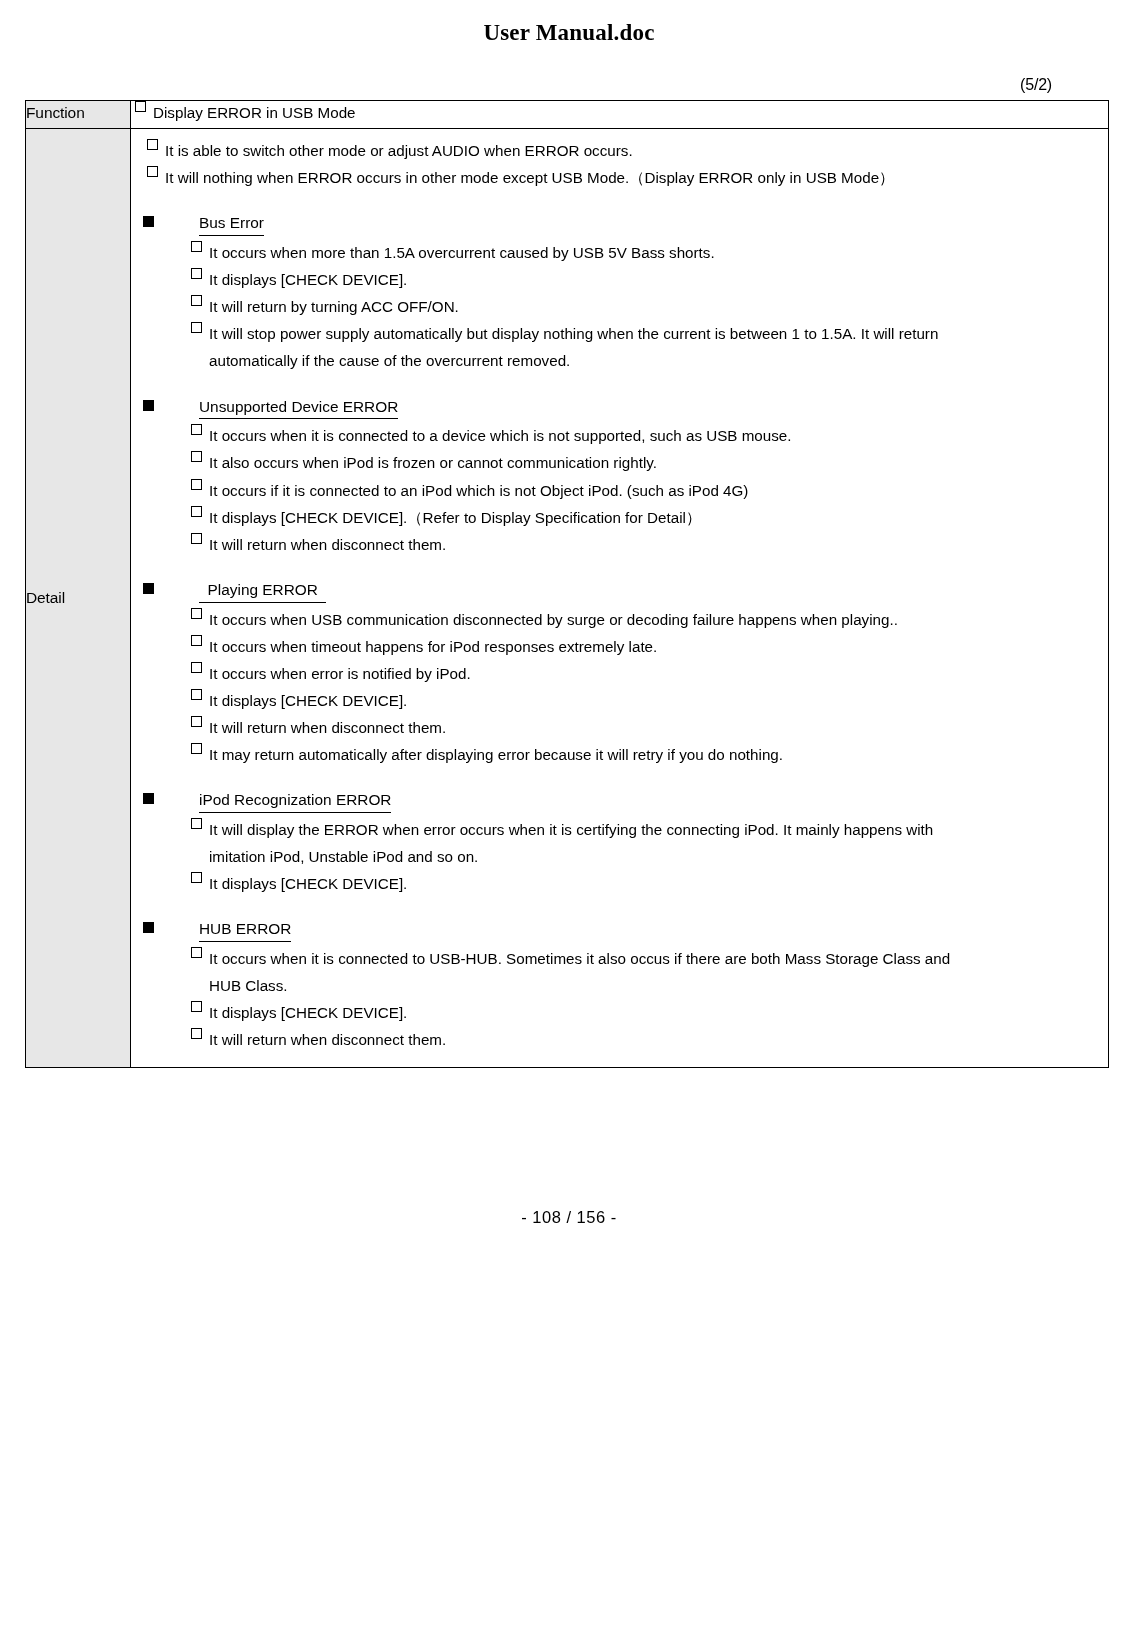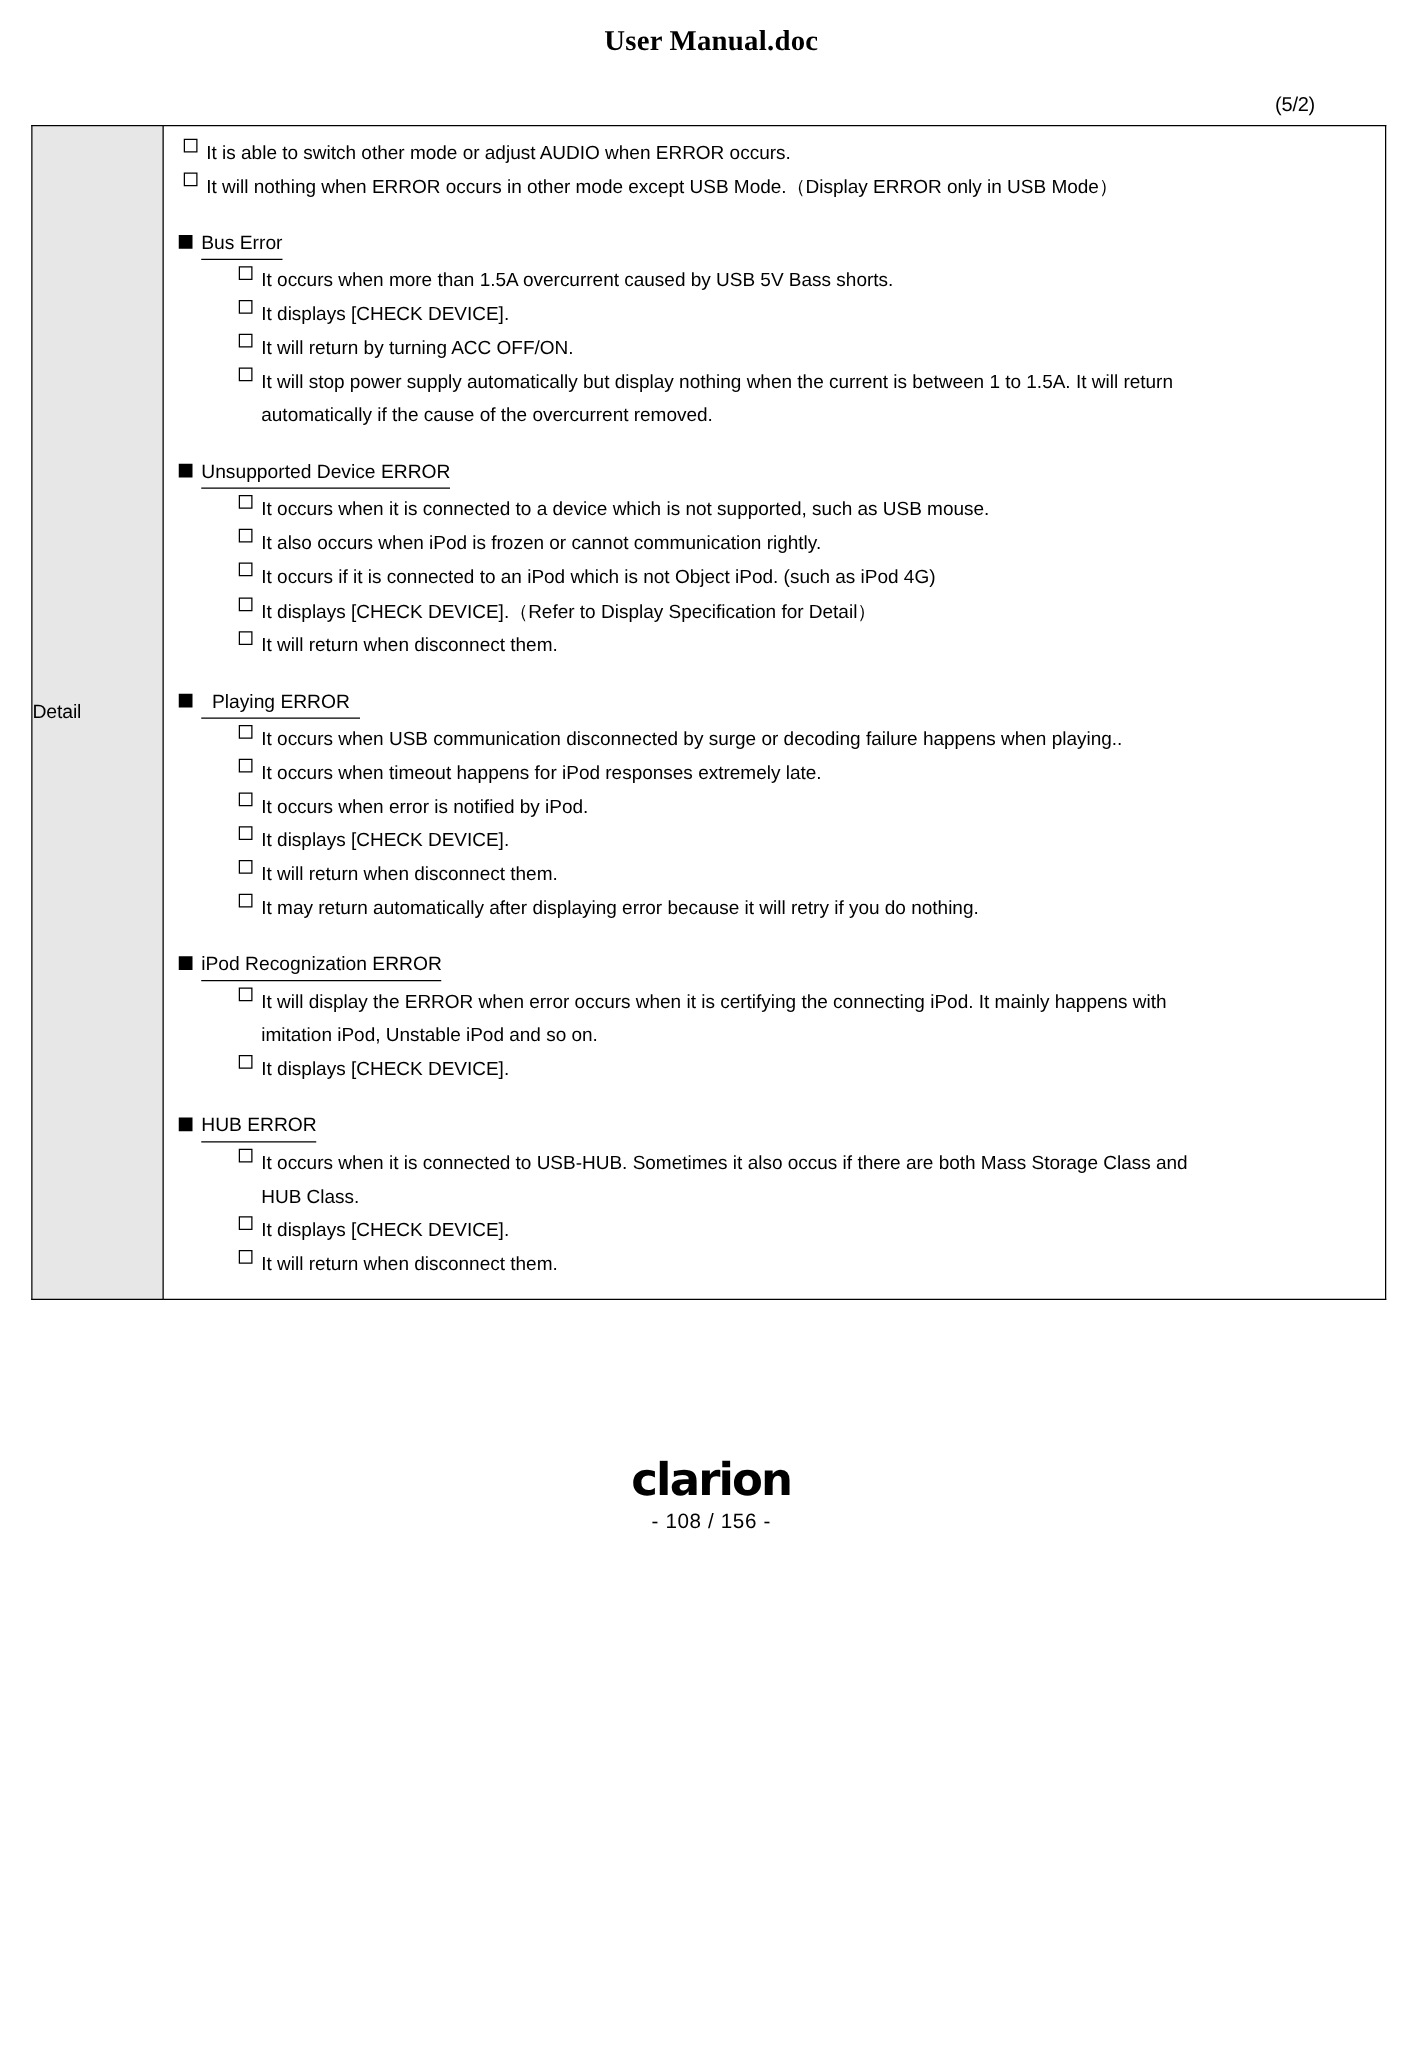--- a/index.html
+++ b/index.html
@@ -143,20 +143,21 @@
   .line .txt.just {
     text-align: justify;
     text-align-last: left;
   }
   .line.l1 { margin-left: 4px; }
 
   .grp {
     display: flex;
     align-items: flex-start;
     margin: 0 0 5px 0;
+    gap: 38px;
   }
   .grp .gtitle {
     font-size: 15.4px;
     border-bottom: 1.3px solid #000;
     padding-bottom: 1px;
     line-height: 1.35;
     white-space: pre;
   }
   .grp .sq { margin-top: 3px; }
 
@@ -201,20 +202,29 @@
 
 <div class="page">
 
   <div class="doc-header">User Manual.doc</div>
 
 
   <div class="page-of">(5/2)</div>
 
   <table class="spec">
     <tbody>
+      <tr>
+        <td class="label">Function</td>
+        <td class="content">
+          <div class="line l1">
+            <span class="cb"></span>
+            <span class="txt">Display ERROR in USB Mode</span>
+          </div>
+        </td>
+      </tr>
 
 
       <tr>
         <td class="label detail-label">Detail</td>
         <td class="content detail">
           <div id="detail-body">
               <div class="line l1">
                 <span class="cb"></span>
                 <span class="txt">It is able to switch other mode or adjust AUDIO when ERROR occurs.</span>
               </div>
@@ -340,17 +350,16 @@
                   <span class="txt">It will return when disconnect them.</span>
                 </div>
               </div>
             </div>
         </td>
       </tr>
     </tbody>
   </table>
 
   <div class="footer">
-    <div class="logo">clarion</div>
     <div class="pagenum">- 108 / 156 -</div>
   </div>
 
 </div>
 
 </body></html>

